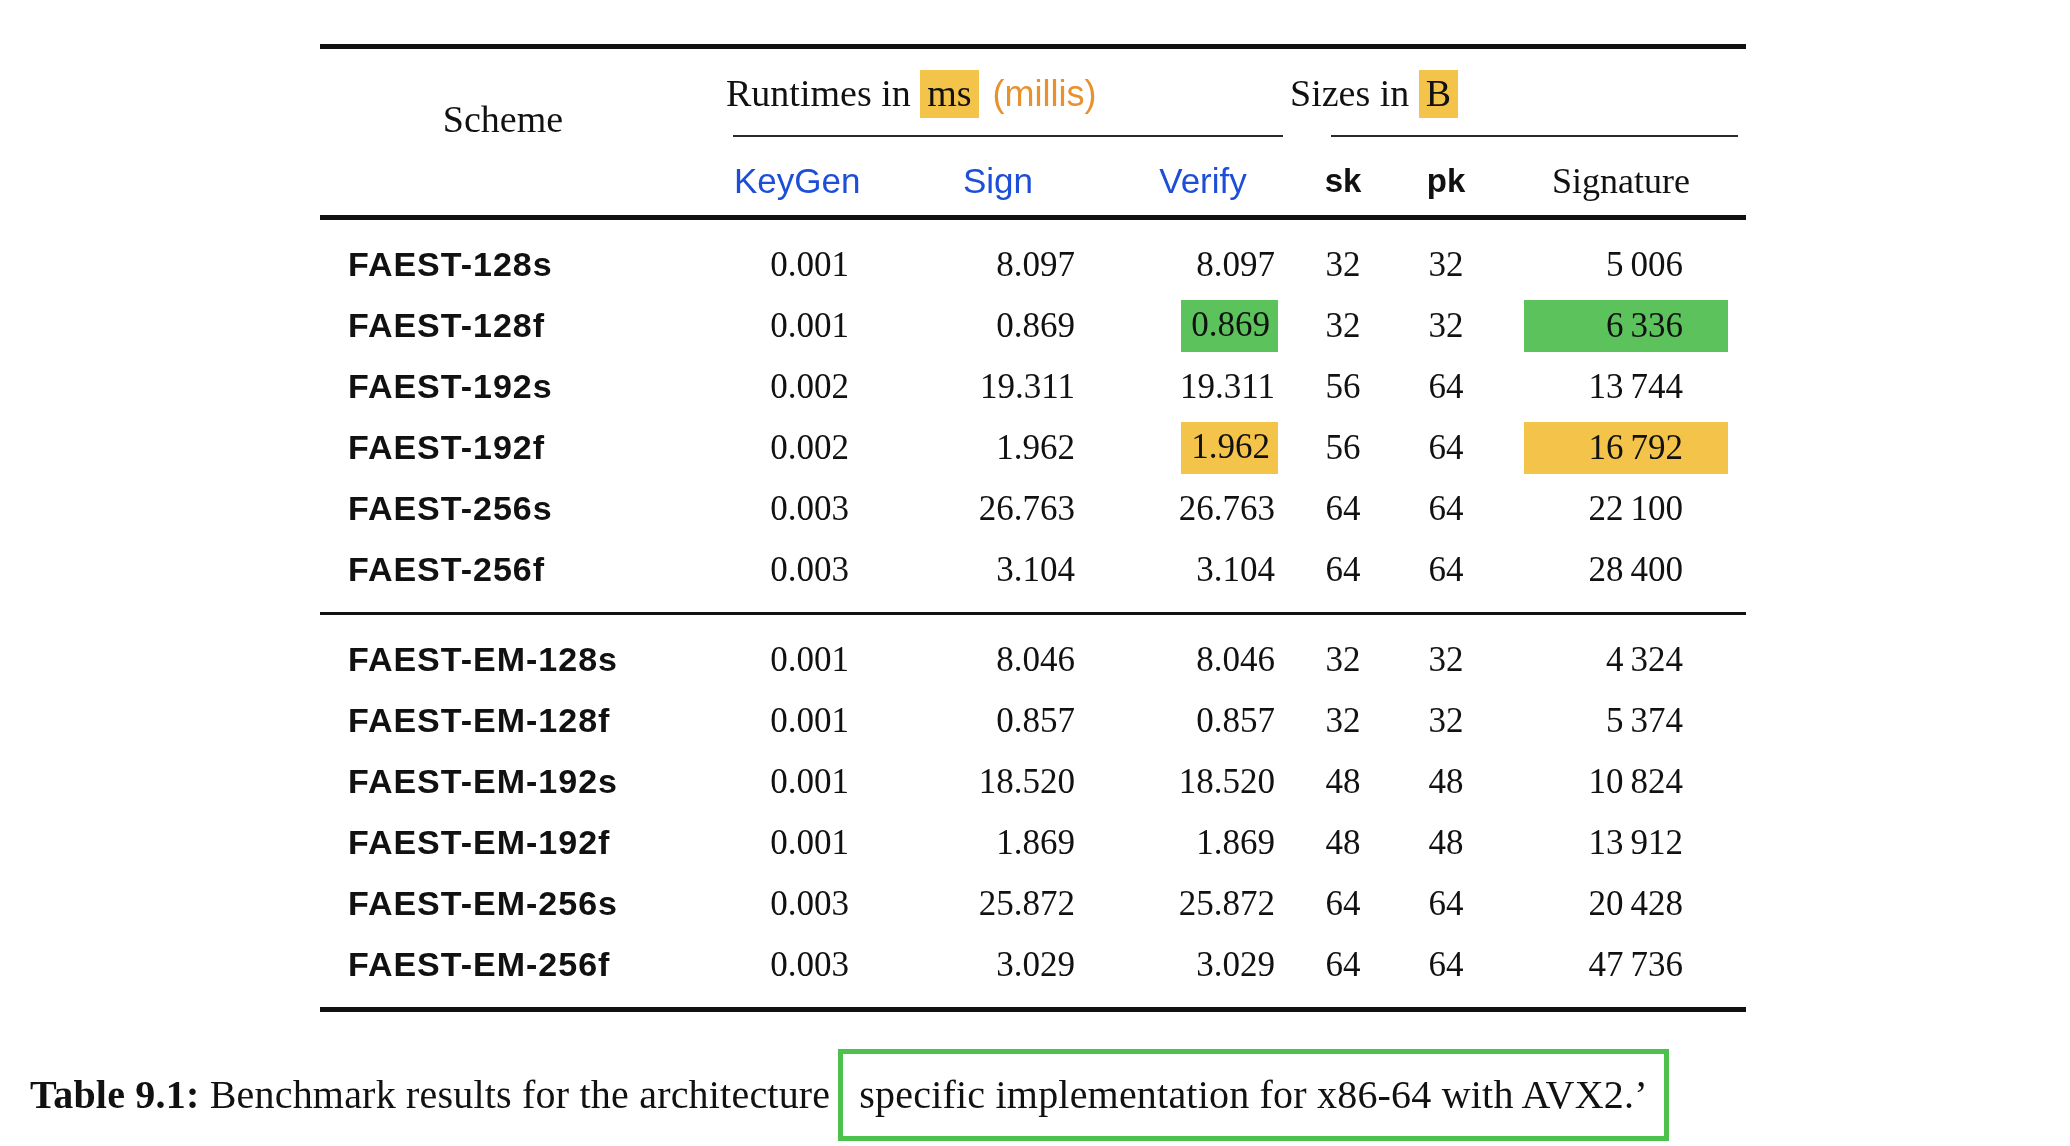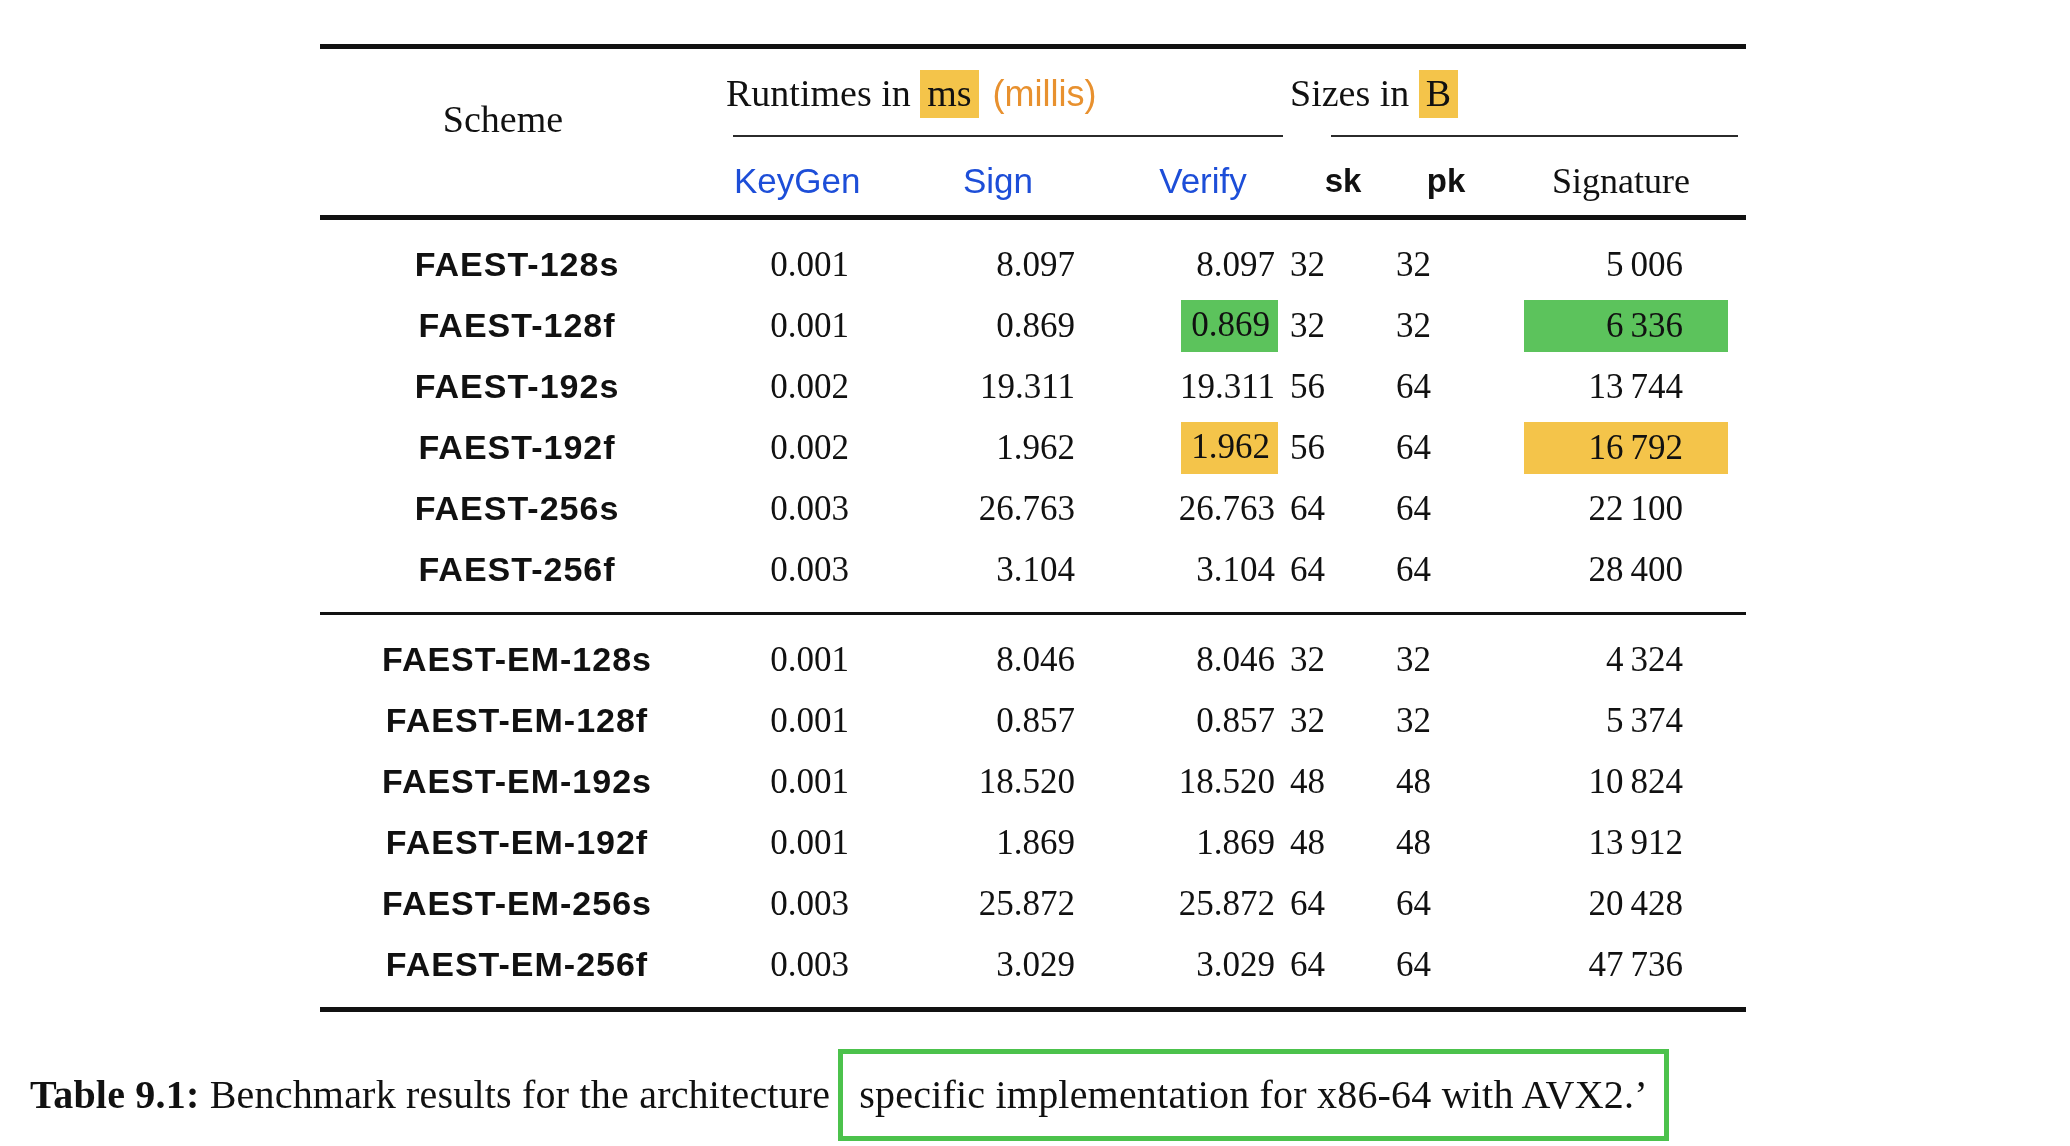--- a/index.html
+++ b/index.html
@@ -30,27 +30,27 @@
 
   th.sub-blue{font-family:"Liberation Sans","DejaVu Sans",sans-serif;color:#1d4ed8;
               font-size:35px;text-align:center;padding-top:10px;}
   th.sh-keygen{padding-left:48px;} th.sh-sign{padding-left:52px;} th.sh-verify{padding-left:32px;}
   th.sub-sans{font-family:"Liberation Sans","DejaVu Sans",sans-serif;font-weight:700;
               font-size:33px;text-align:center;padding-top:10px;}
   th.sub-serif{font-size:36px;text-align:center;padding-top:10px;}
 
   td{height:61px;padding:0;vertical-align:middle;font-size:35px;white-space:nowrap;}
   td.scheme{font-family:"Liberation Sans","DejaVu Sans",sans-serif;font-weight:600;
-            font-size:34px;letter-spacing:1px;padding-left:28px;text-align:center;}
+            font-size:34px;letter-spacing:1px;padding-left:28px;text-align:left;}
   td.num{text-align:right;}
   td.keygen{padding-right:11px;}
   td.sign{padding-right:9px;}
   td.verify{padding-right:12px;}
   td.verify .plain{padding-right:3px;}
-  td.ctr{text-align:left;}
+  td.ctr{text-align:center;}
   td.sig{padding-right:18px;}
   .sig-inner{display:block;margin-left:28px;padding:6px 45px 6px 0;text-align:right;}
 
   .hl{display:inline-block;padding:5px 8px 7px 10px;}
   .hl.green{background:#5CC35C;}
   .hl.amber{background:#F4C44A;}
   .sig-inner.green{background:#5CC35C;}
   .sig-inner.amber{background:#F4C44A;}
 
   tbody.g1 tr.first td{padding-top:14px;}

